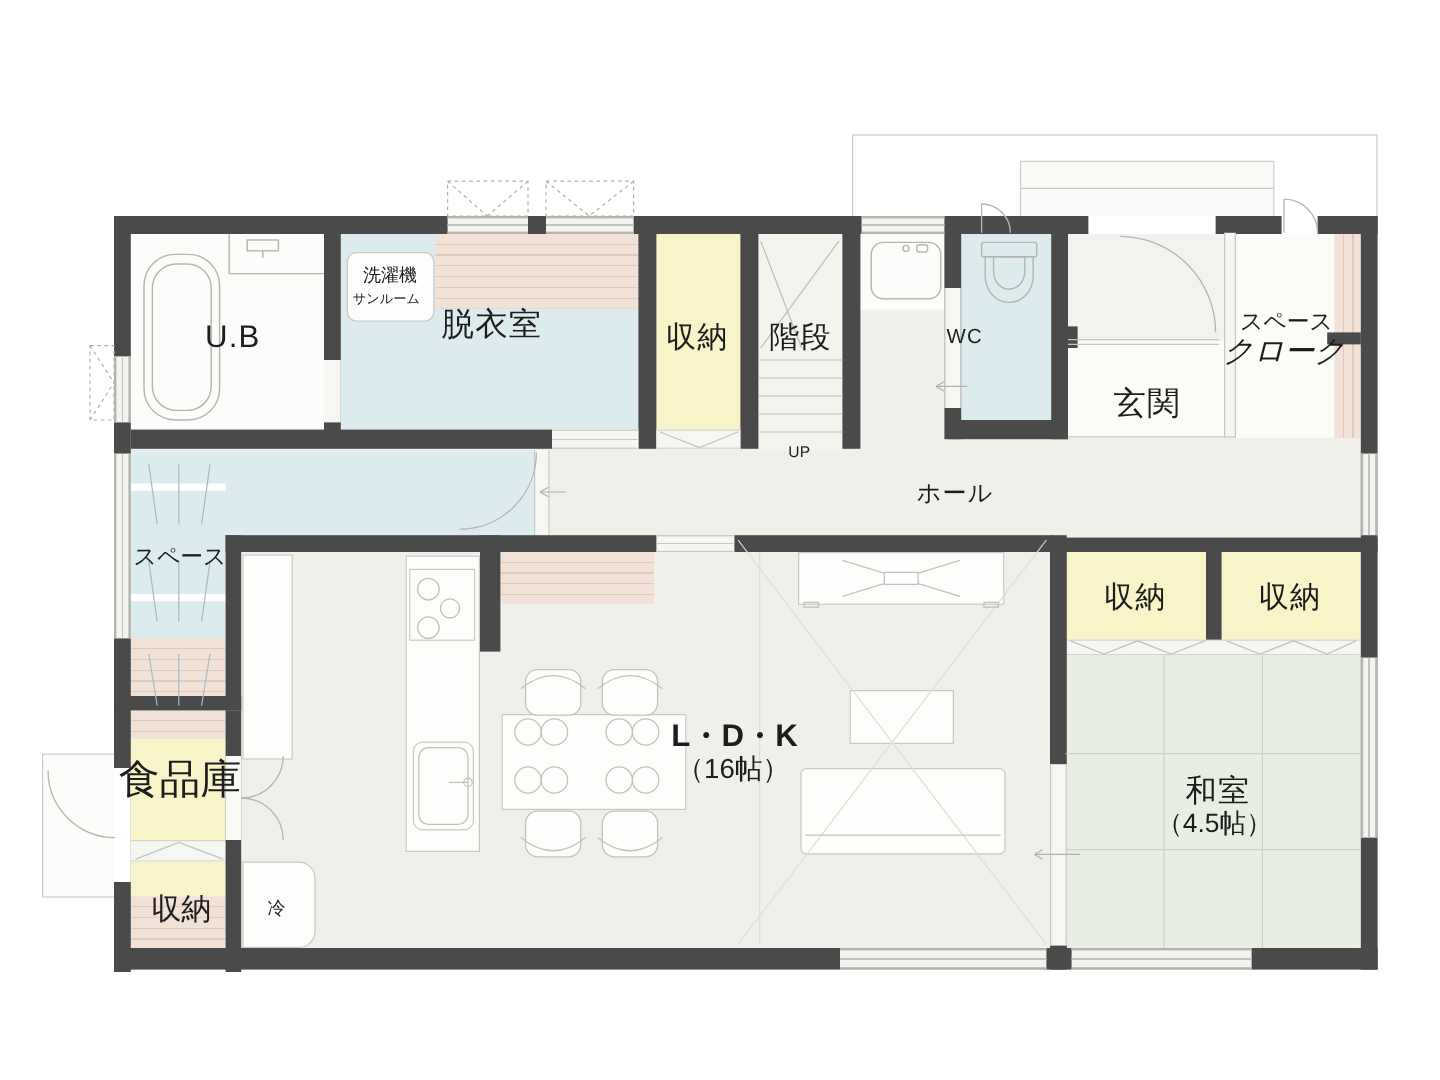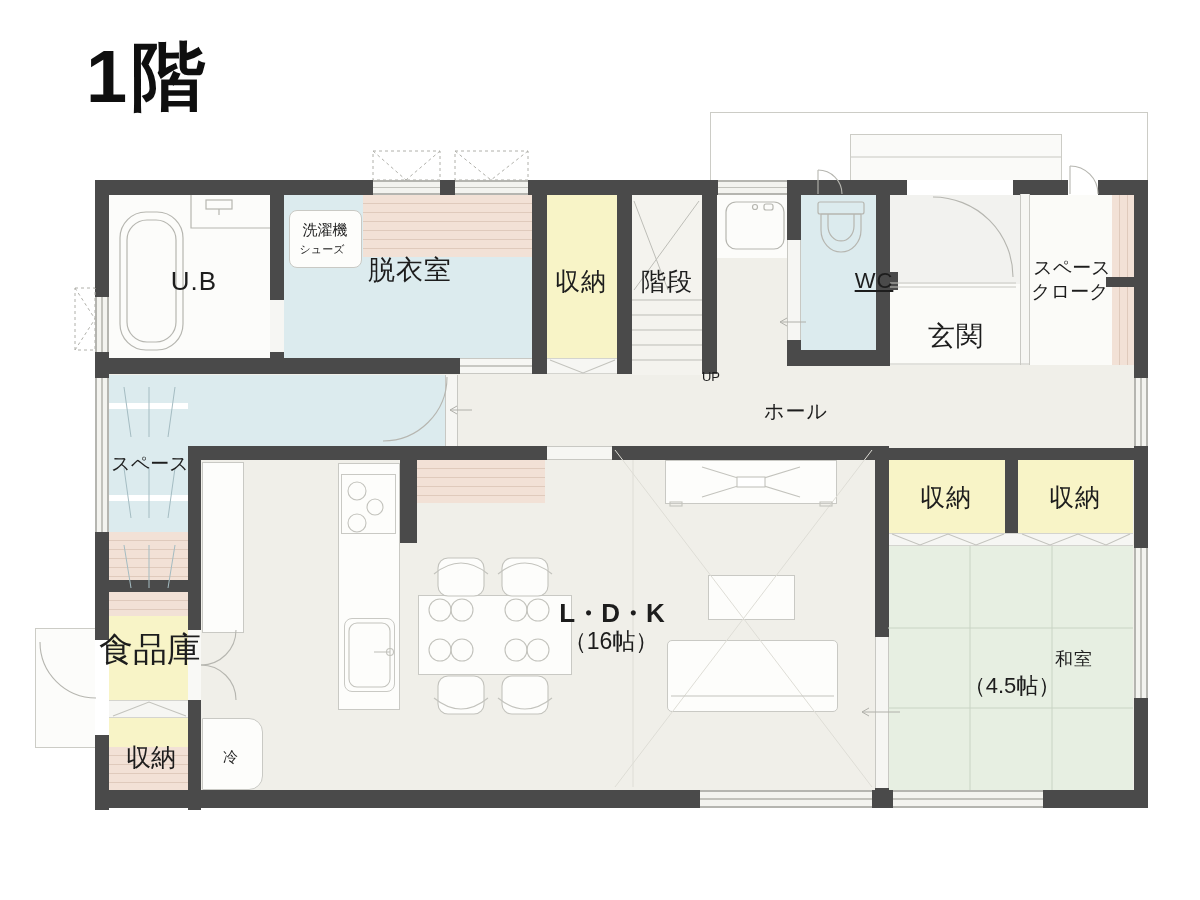--- a/index.html
+++ b/index.html
@@ -26,21 +26,20 @@
   .lbl{position:absolute;transform:translate(-50%,-50%);color:#1d1d1d;white-space:nowrap;letter-spacing:1px;}
   .title{position:absolute;left:86px;top:28px;font-size:74px;font-weight:bold;color:#0f0f0f;letter-spacing:4px;}
   .outline{position:absolute;border:1px solid #ccccc6;box-sizing:border-box;background:#fcfcfa;}
   svg{position:absolute;left:0;top:0;pointer-events:none;}
 </style>
 </head>
 <body>
 
 <div id="canvas">
 
-  <div class="title">1階</div>
 
   <div class="outline" style="left:710px;top:112px;width:438px;height:70px;background:#ffffff;"></div>
   <div class="outline" style="left:850px;top:134px;width:212px;height:48px;background:#fafaf8;"></div>
 
   <div class="outline" style="left:35px;top:628px;width:61px;height:120px;"></div>
 
   <div class="floor" style="left:109px;top:194px;width:1025px;height:596px;background:#f0efe9;"></div>
 
   <div class="floor" style="left:109px;top:194px;width:161px;height:164px;background:#fcfcfa;"></div>
   <div class="floor" style="left:284px;top:194px;width:248px;height:164px;background:#dcebee;"></div>
@@ -246,34 +245,34 @@
     </g>
     <g stroke="#b0b0aa" fill="none" stroke-width="1">
       <path d="M450,410 h22 M450,410 l7,-4 M450,410 l7,4"></path>
       <path d="M780,322 h26 M780,322 l7,-4 M780,322 l7,4"></path>
       <path d="M862,712 h38 M862,712 l7,-4 M862,712 l7,4"></path>
     </g>
   </svg>
 
   <div class="lbl" style="left:194px;top:281px;font-size:26px;">U.B</div>
   <div class="lbl" style="left:325px;top:230px;font-size:15px;letter-spacing:0;">洗濯機</div>
-  <div class="lbl" style="left:322px;top:249px;font-size:11px;letter-spacing:0;">シューズ</div>
+  <div class="lbl" style="left:322px;top:249px;font-size:11px;letter-spacing:0;">サンルーム</div>
   <div class="lbl" style="left:410px;top:270px;font-size:27px;">脱衣室</div>
   <div class="lbl" style="left:581px;top:281px;font-size:25px;">収納</div>
   <div class="lbl" style="left:667px;top:281px;font-size:25px;">階段</div>
-  <div class="lbl" style="left:666px;top:376px;font-size:13px;letter-spacing:0;margin-left:45px;">UP</div>
-  <div class="lbl" style="left:874px;top:281px;font-size:22px;text-decoration:underline;">WC</div>
+  <div class="lbl" style="left:666px;top:376px;font-size:13px;letter-spacing:0;">UP</div>
+  <div class="lbl" style="left:804px;top:281px;font-size:17px;">WC</div>
   <div class="lbl" style="left:956px;top:336px;font-size:27px;">玄関</div>
   <div class="lbl" style="left:1072px;top:268px;font-size:19px;letter-spacing:0;">スペース</div>
-  <div class="lbl" style="left:1070px;top:292px;font-size:19px;letter-spacing:0;">クローク</div>
+  <div class="lbl" style="left:1070px;top:292px;font-size:25px;letter-spacing:0;font-style:italic;">クローク</div>
   <div class="lbl" style="left:796px;top:411px;font-size:20px;">ホール</div>
   <div class="lbl" style="left:150px;top:464px;font-size:19px;letter-spacing:0;">スペース</div>
   <div class="lbl" style="left:150px;top:650px;font-size:34px;letter-spacing:0;">食品庫</div>
   <div class="lbl" style="left:151px;top:757px;font-size:25px;letter-spacing:0;">収納</div>
   <div class="lbl" style="left:231px;top:757px;font-size:15px;">冷</div>
   <div class="lbl" style="left:612px;top:613px;font-size:26px;letter-spacing:0;font-weight:bold;">L・D・K</div>
   <div class="lbl" style="left:611px;top:641px;font-size:23px;letter-spacing:0;">（16帖）</div>
   <div class="lbl" style="left:946px;top:497px;font-size:25px;">収納</div>
   <div class="lbl" style="left:1075px;top:497px;font-size:25px;">収納</div>
-  <div class="lbl" style="left:1074px;top:659px;font-size:18px;">和室</div>
+  <div class="lbl" style="left:1015px;top:659px;font-size:26px;">和室</div>
   <div class="lbl" style="left:1012px;top:686px;font-size:22px;letter-spacing:0;">（4.5帖）</div>
 
 </div>
 
 </body></html>

